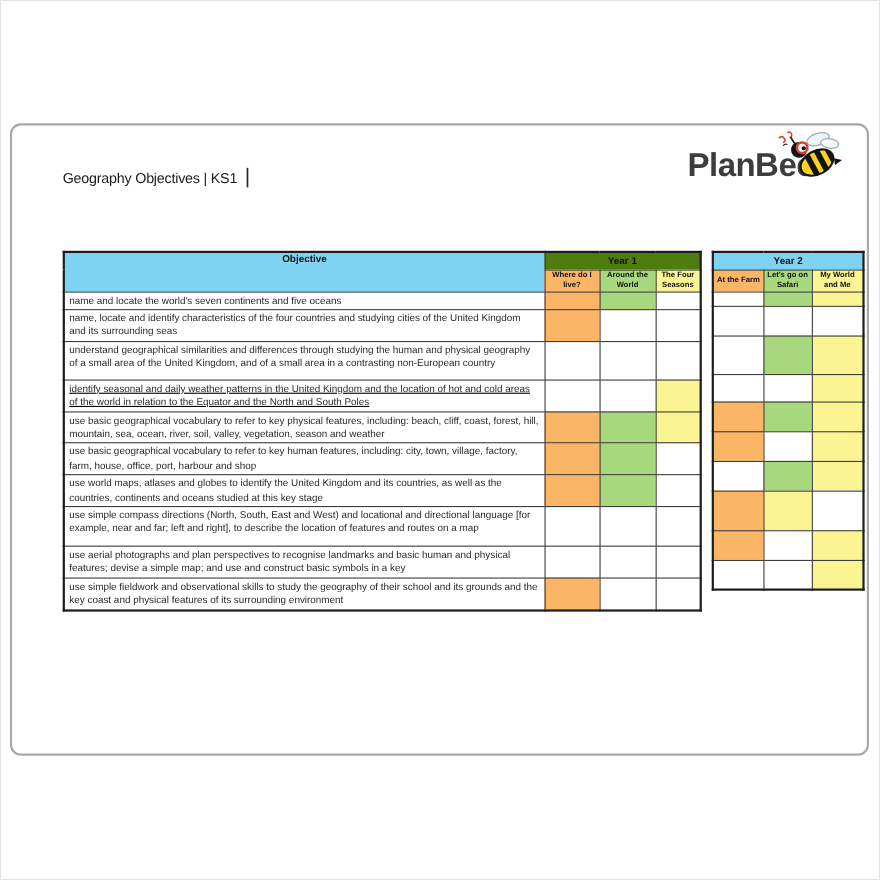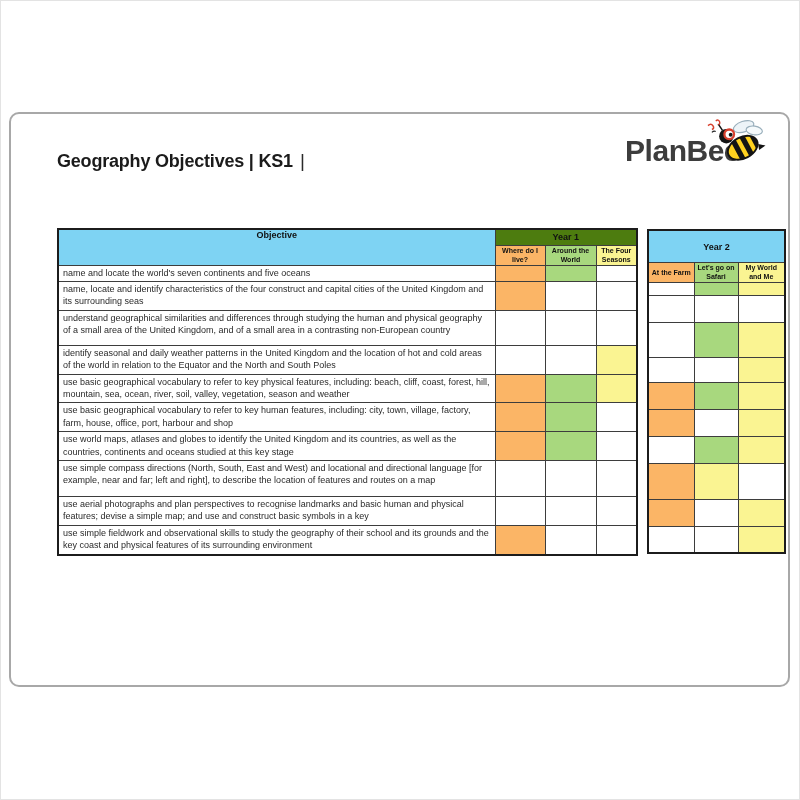--- a/index.html
+++ b/index.html
@@ -14,31 +14,31 @@
   .page-card {
     position:absolute; left:9px; top:112px; width:781px; height:575px;
     background:#ffffff; border:2px solid #a8a8a8; border-radius:10px;
     box-sizing:border-box;
   }
   
   .doc-title {
     position:absolute; left:46px; top:36px; display:flex; align-items:baseline;
     white-space:nowrap; color:#1b1b1b;
   }
-  .title-small { font-size:18px; font-weight:bold; letter-spacing:-0.2px; }
+  .title-small { font-size:13px; font-weight:normal; letter-spacing:-0.2px; }
   .title-pipe  { font-size:19px; font-weight:normal; color:#2a2a2a; margin:0 7px; }
   .title-large { font-size:20.5px; font-weight:bold; letter-spacing:-0.2px; }
   .logo { position:absolute; top:22px; right:48px; }
   .logo-text {
     font-size:30px; font-weight:bold; color:#3d3d3d; letter-spacing:-0.5px;
     line-height:1;
   }
   .bee { position:absolute; top:-20px; right:-26px; width:62px; height:52px; }
   
-  .table-zone { position:absolute; left:46px; top:114px; display:flex; align-items:center; }
+  .table-zone { position:absolute; left:46px; top:114px; display:flex; align-items:flex-start; }
   .gap-col { width:9px; flex:0 0 9px; }
   table.tbl { border-collapse:collapse; table-layout:fixed; background:#fff; border:2px solid #1c1c1c; }
   .tbl th, .tbl td { border:1px solid #3d3d3d; padding:0; box-sizing:border-box; }
   .year-head {
     font-size:9px; font-weight:bold; text-align:center; vertical-align:middle;
     color:#111;
   }
   .obj-head {
     font-size:9px; font-weight:bold; text-align:center; vertical-align:top;
     padding-top:3px; color:#111;
@@ -118,32 +118,32 @@
         </tr>
       </thead>
       <tbody>
           <tr style="height: 13px;">
             <td class="obj">name and locate the world's seven continents and five oceans</td>
             <td class="unit-cell" style="background: rgb(251, 181, 102);"></td>
             <td class="unit-cell" style="background: rgb(168, 216, 126);"></td>
             <td class="unit-cell" style="background: rgb(255, 255, 255);"></td>
           </tr>
           <tr style="height: 27px;">
-            <td class="obj">name, locate and identify characteristics of the four construct and capital cities of the United Kingdom and its surrounding seas</td>
+            <td class="obj">name, locate and identify characteristics of the four countries and studying cities of the United Kingdom and its surrounding seas</td>
             <td class="unit-cell" style="background: rgb(251, 181, 102);"></td>
             <td class="unit-cell" style="background: rgb(255, 255, 255);"></td>
             <td class="unit-cell" style="background: rgb(255, 255, 255);"></td>
           </tr>
           <tr style="height: 35px;">
             <td class="obj">understand geographical similarities and differences through studying the human and physical geography of a small area of the United Kingdom, and of a small area in a contrasting non-European country</td>
             <td class="unit-cell" style="background: rgb(255, 255, 255);"></td>
             <td class="unit-cell" style="background: rgb(255, 255, 255);"></td>
             <td class="unit-cell" style="background: rgb(255, 255, 255);"></td>
           </tr>
-          <tr style="height: 25px;">
+          <tr style="height: 25px; text-decoration: underline;">
             <td class="obj">identify seasonal and daily weather patterns in the United Kingdom and the location of hot and cold areas of the world in relation to the Equator and the North and South Poles</td>
             <td class="unit-cell" style="background: rgb(255, 255, 255);"></td>
             <td class="unit-cell" style="background: rgb(255, 255, 255);"></td>
             <td class="unit-cell" style="background: rgb(250, 244, 146);"></td>
           </tr>
           <tr style="height: 27px;">
             <td class="obj">use basic geographical vocabulary to refer to key physical features, including: beach, cliff, coast, forest, hill, mountain, sea, ocean, river, soil, valley, vegetation, season and weather</td>
             <td class="unit-cell" style="background: rgb(251, 181, 102);"></td>
             <td class="unit-cell" style="background: rgb(168, 216, 126);"></td>
             <td class="unit-cell" style="background: rgb(250, 244, 146);"></td>
@@ -183,21 +183,21 @@
 
     <div class="gap-col"></div>
 
     <table class="tbl" style="width:137px">
       <colgroup>
           <col style="width:46px">
           <col style="width:44px">
           <col style="width:47px">
         </colgroup>
       <thead>
-        <tr style="height:32px">
+        <tr style="height:16px">
           <th class="year-head" colspan="3" style="background: rgb(126, 211, 243);">Year 2</th>
         </tr>
         <tr style="height:20px">
           <th class="unit-head" style="background: rgb(251, 181, 102);">At the Farm</th>
           <th class="unit-head" style="background: rgb(168, 216, 126);">Let's go on Safari</th>
           <th class="unit-head" style="background: rgb(250, 244, 146);">My World and Me</th>
         </tr>
       </thead>
       <tbody>
           <tr style="height: 13px;">

